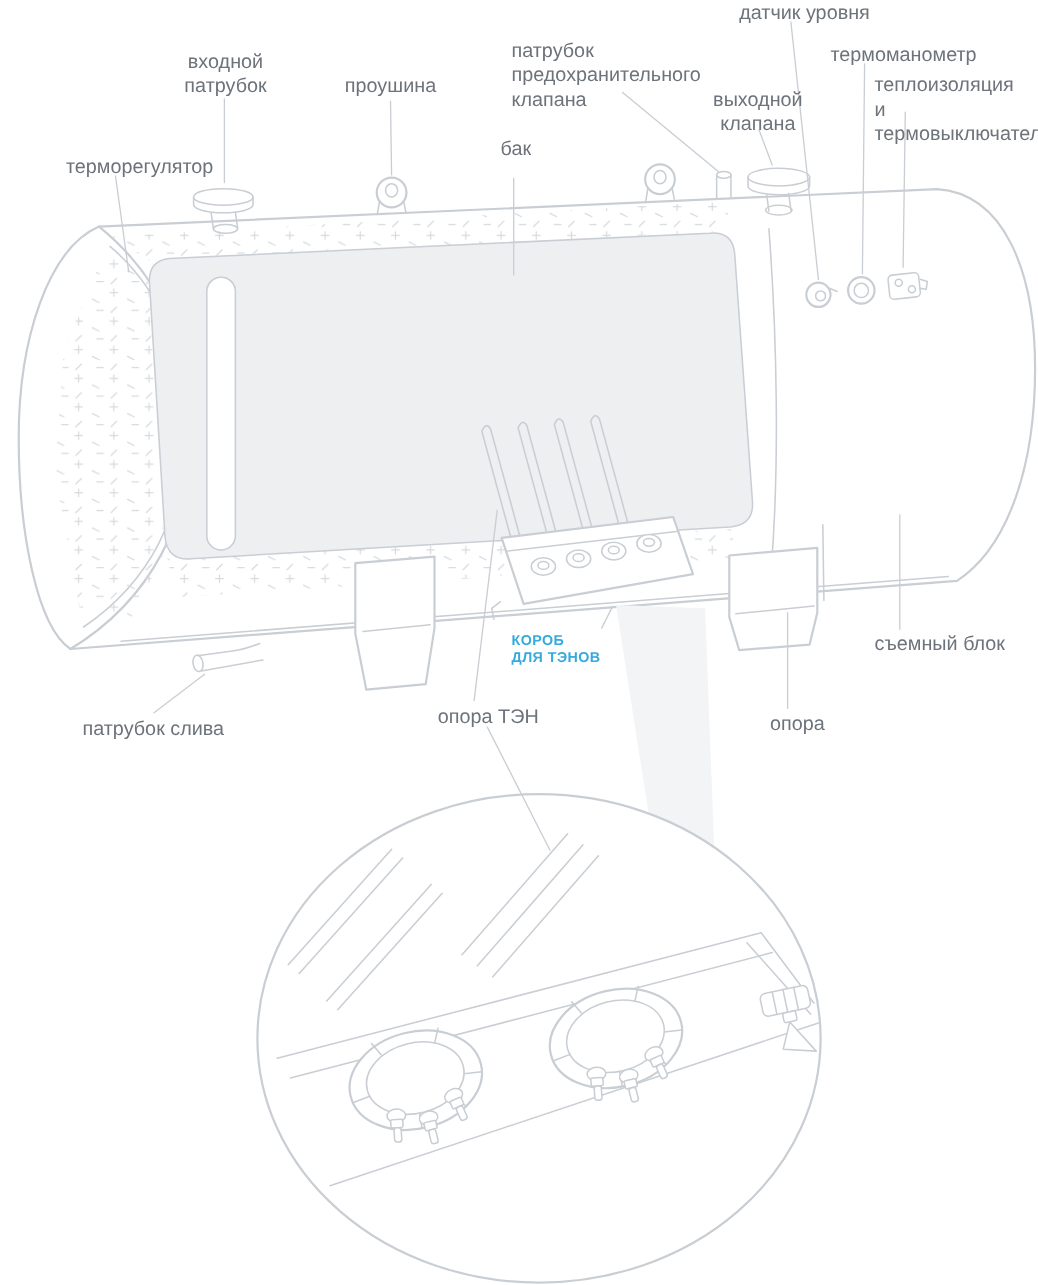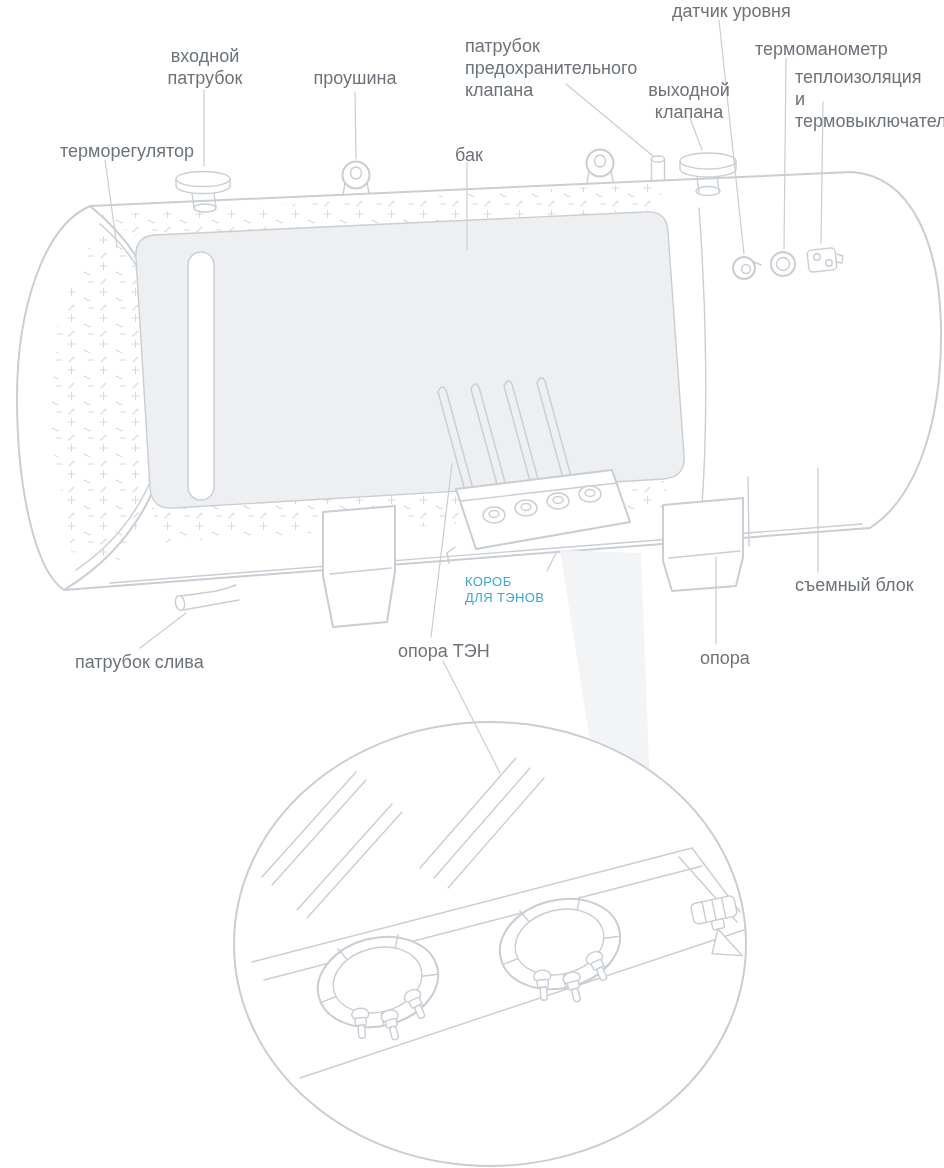--- a/index.html
+++ b/index.html
@@ -8,21 +8,21 @@
   #diagram{position:absolute;top:0;left:0}
   .ln{fill:none;stroke:var(--line,#c9ced4);stroke-width:2;stroke-linecap:round;stroke-linejoin:round}
   .thin{stroke-width:1.4}
   .leader{fill:none;stroke:var(--line,#c9ced4);stroke-width:1.2;stroke-linecap:round}
   .fillw{fill:#fff}
   .panel{fill:var(--fill-light,#edeff1)}
   .hatch{fill:url(#hatchpat);stroke:none}
   .wedge{fill:var(--fill-faint,#f3f4f6);stroke:none}
   .callout{position:absolute;color:var(--text,#6d737a);font-size:18px;line-height:1.22;white-space:pre-line}
   .center{transform:translateX(-50%);text-align:center}
-  .accent{color:var(--accent,#36a9dd);font-weight:normal;font-size:13px;letter-spacing:.4px}
+  .accent{color:var(--accent,#36a9dd);font-weight:bold;font-size:13px;letter-spacing:.4px}
 </style>
 </head>
 <body>
 
 <svg id="diagram" width="944" height="1168" viewBox="0 0 944 1168">
   <defs>
     <pattern id="hatchpat" width="32" height="26" patternUnits="userSpaceOnUse">
       <g stroke="#d6dade" stroke-width="1.1" fill="none" stroke-linecap="round">
         <path d="M4 6 h7 M7.5 2.5 v7"></path>
         <path d="M20 12 l6 3"></path>
@@ -194,21 +194,21 @@
     <path d="M443,661 L500,773"></path>
     <path d="M547,571 L557,551"></path>
     <path d="M716,644 L716,557"></path>
   </g>
 </svg>
 
 <div class="callout" style="left:60px;top:141px">терморегулятор</div>
 <div class="callout center" style="left:205px;top:46px">входной
 патрубок</div>
 <div class="callout center" style="left:355px;top:68px">проушина</div>
-<div class="callout" style="left:455px;top:145px">бак</div>
+<div class="callout" style="left:455px;top:125px">бак</div>
 <div class="callout" style="left:465px;top:36px">патрубок
 предохранительного
 клапана</div>
 <div class="callout" style="left:672px;top:1px">датчик уровня</div>
 <div class="callout center" style="left:689px;top:80px">выходной
 клапана</div>
 <div class="callout" style="left:755px;top:39px">термоманометр</div>
 <div class="callout" style="left:795px;top:67px">теплоизоляция
 и термовыключатель</div>
 <div class="callout" style="left:795px;top:575px">съемный блок</div>

